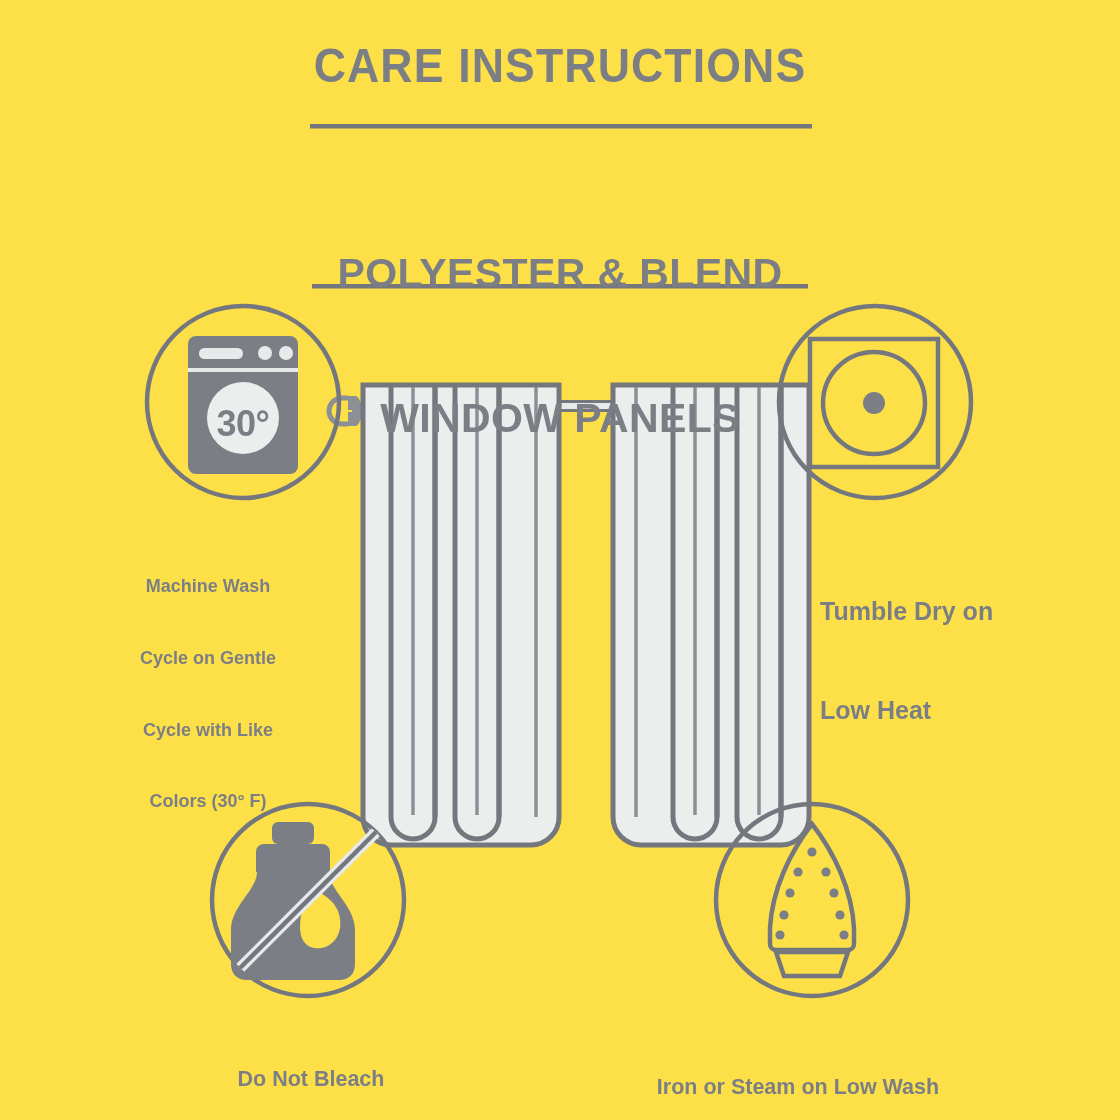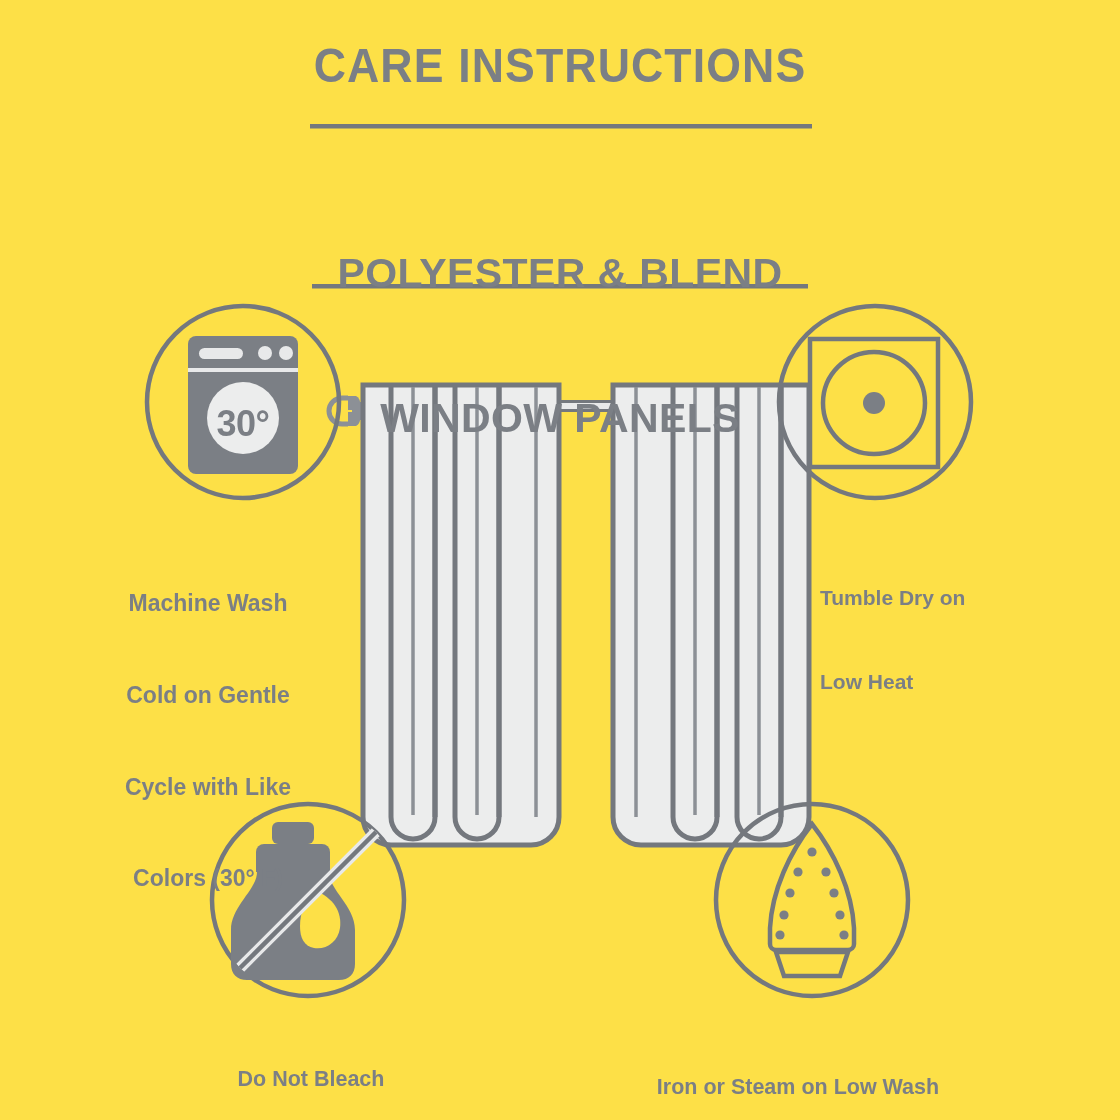--- a/index.html
+++ b/index.html
@@ -43,28 +43,28 @@
     width: 1120px;
     text-align: center;
     font-size: 41px;
     letter-spacing: 0.4px;
   }
   #subtitle-block .sline { display: block; }
   #label-wash {
     left: 78px; top: 527px;
     width: 260px;
     text-align: center;
-    font-size: 23px;
+    font-size: 18px;
     line-height: 1.33;
   }
   #label-dry {
     left: 820px; top: 528px;
     width: 260px;
     text-align: left;
-    font-size: 21px;
+    font-size: 25px;
     line-height: 1.33;
   }
   #label-bleach {
     left: 183px; top: 1016px;
     width: 256px;
     text-align: center;
     font-size: 21.5px;
   }
   #label-iron {
     left: 596px; top: 1016px;
@@ -245,21 +245,21 @@
 
   <div class="txt" id="subtitle-block">
     <span class="sline">POLYESTER &amp; BLEND</span>
     <span class="sline">WINDOW PANELS</span>
   </div>
 
   <div class="txt" style="left:183px; top:403px; width:120px; text-align:center; font-size:36px; letter-spacing:-0.5px;">30°</div>
 
   <div class="txt" id="label-wash">
     <span class="sline">Machine Wash</span>
-    <span class="sline">Cold on Gentle</span>
+    <span class="sline">Cycle on Gentle</span>
     <span class="sline">Cycle with Like</span>
     <span class="sline">Colors (30° F)</span>
   </div>
 
   <div class="txt" id="label-dry">
     <span class="sline">Tumble Dry on</span>
     <span class="sline">Low Heat</span>
   </div>
 
   <div class="txt" id="label-bleach">

